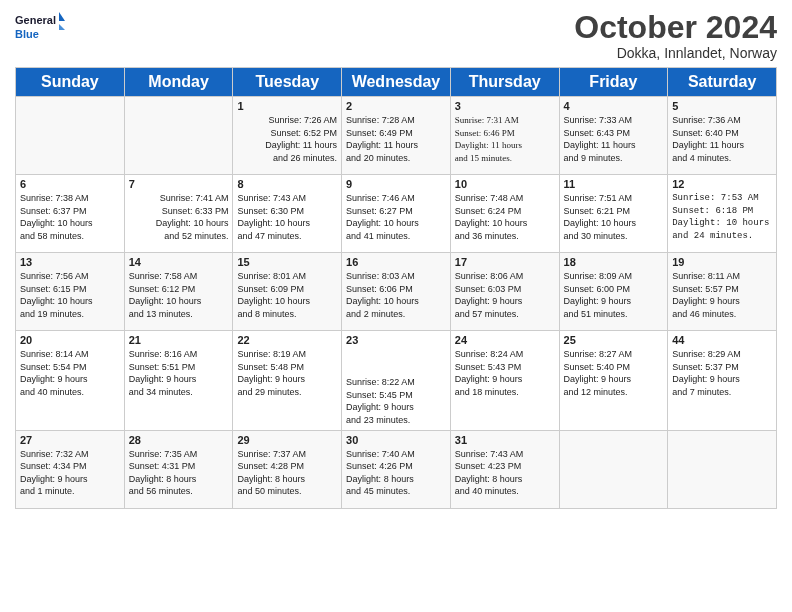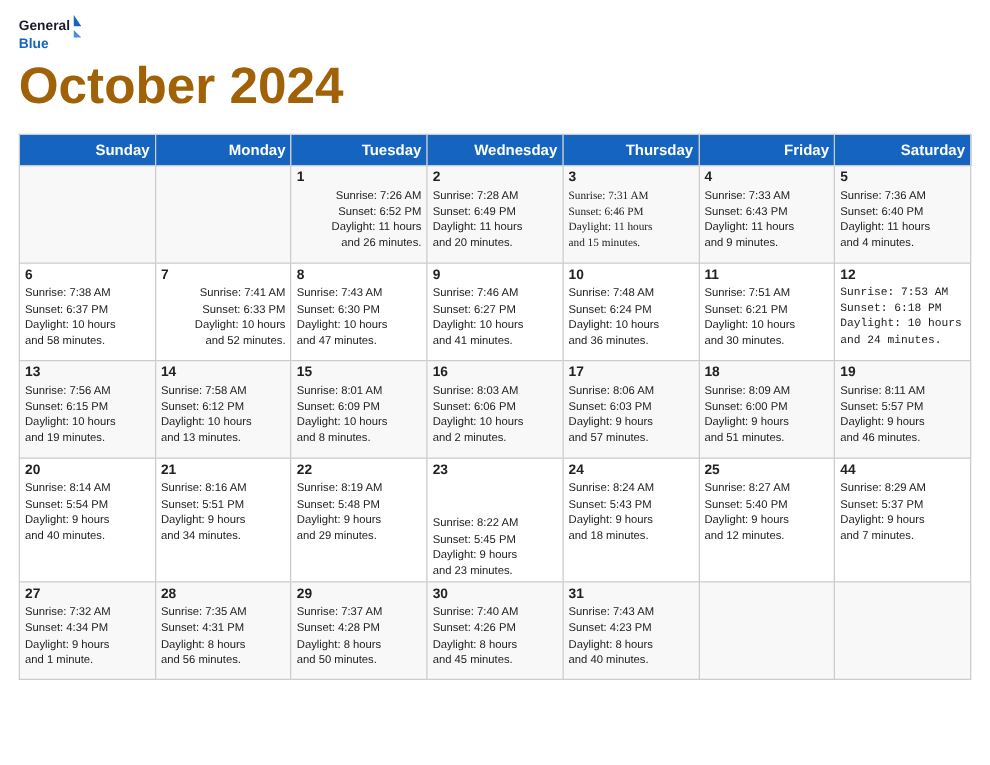--- a/index.html
+++ b/index.html
@@ -11,53 +11,52 @@
       overflow: hidden;
     }
     .container {
       width: 792px;
       padding: 10px 15px 5px 15px;
     }
     .header-row {
       display: flex;
       justify-content: space-between;
       align-items: flex-start;
-      margin-bottom: 16px;
-      flex-direction: column;
+      margin-bottom: 6px;
     }
     .logo {
       display: flex;
       align-items: center;
       gap: 4px;
     }
     .title-block {
       text-align: right;
     }
     .main-title {
-      font-size: 41px;
+      font-size: 32px;
       font-weight: bold;
-      color: #a16207;
+      color: #404040;
       line-height: 1.1;
     }
     .subtitle {
       font-size: 14px;
       color: #333;
     }
     table {
       width: 100%;
       border-collapse: collapse;
       table-layout: fixed;
     }
     thead tr th {
       background-color: #1565c0;
       color: #fff;
-      font-size: 12px;
+      font-size: 16px;
       font-weight: bold;
       padding: 5px 4px;
-      text-align: right;
+      text-align: center;
       border: 1px solid #ccc;
       margin-top: 31px;
     }
     tbody tr td {
       vertical-align: top;
       border: 1px solid #ccc;
       padding: 3px 4px;
       font-size: 9.5px;
       color: #222;
       height: 78px;
@@ -87,20 +86,21 @@
     <div class="logo">
   <svg width="50" height="36" viewBox="0 0 50 36">
     <text x="0" y="14" font-size="11" font-weight="bold" font-family="Arial" fill="#1a1a2e">General</text>
     <text x="0" y="28" font-size="11" font-weight="bold" font-family="Arial" fill="#1565c0">Blue</text>
     <polygon points="44,2 50,11 44,11" fill="#1565c0"></polygon>
     <polygon points="44,14 50,20 44,20" fill="#4a90d9"></polygon>
   </svg>
 </div>
     <div class="title-block">
       <div class="main-title">October 2024</div>
+      <div class="subtitle">Dokka, Innlandet, Norway</div>
     </div>
   </div>
 
   <table>
     <thead>
       <tr>
       <th>Sunday</th>
           <th>Monday</th>
           <th>Tuesday</th>
           <th>Wednesday</th>

